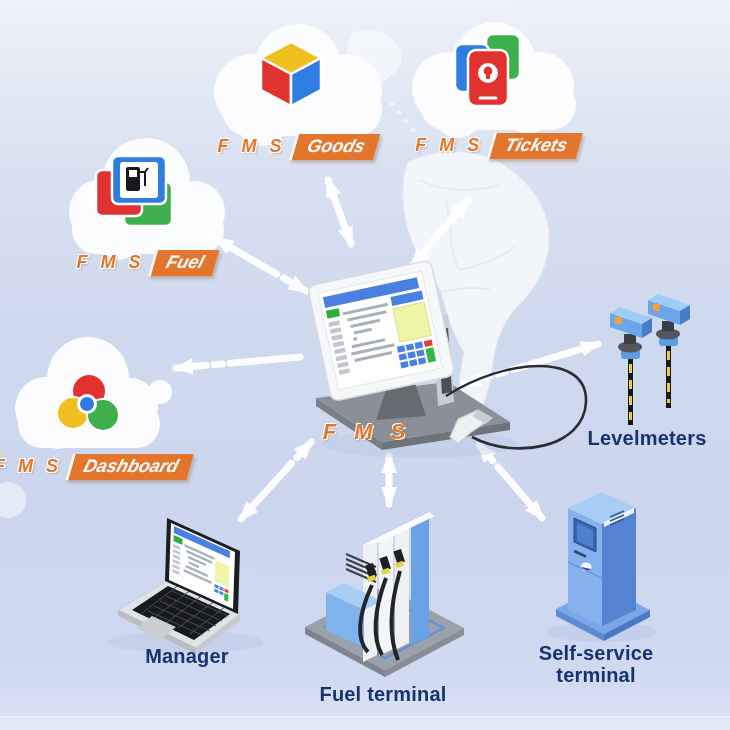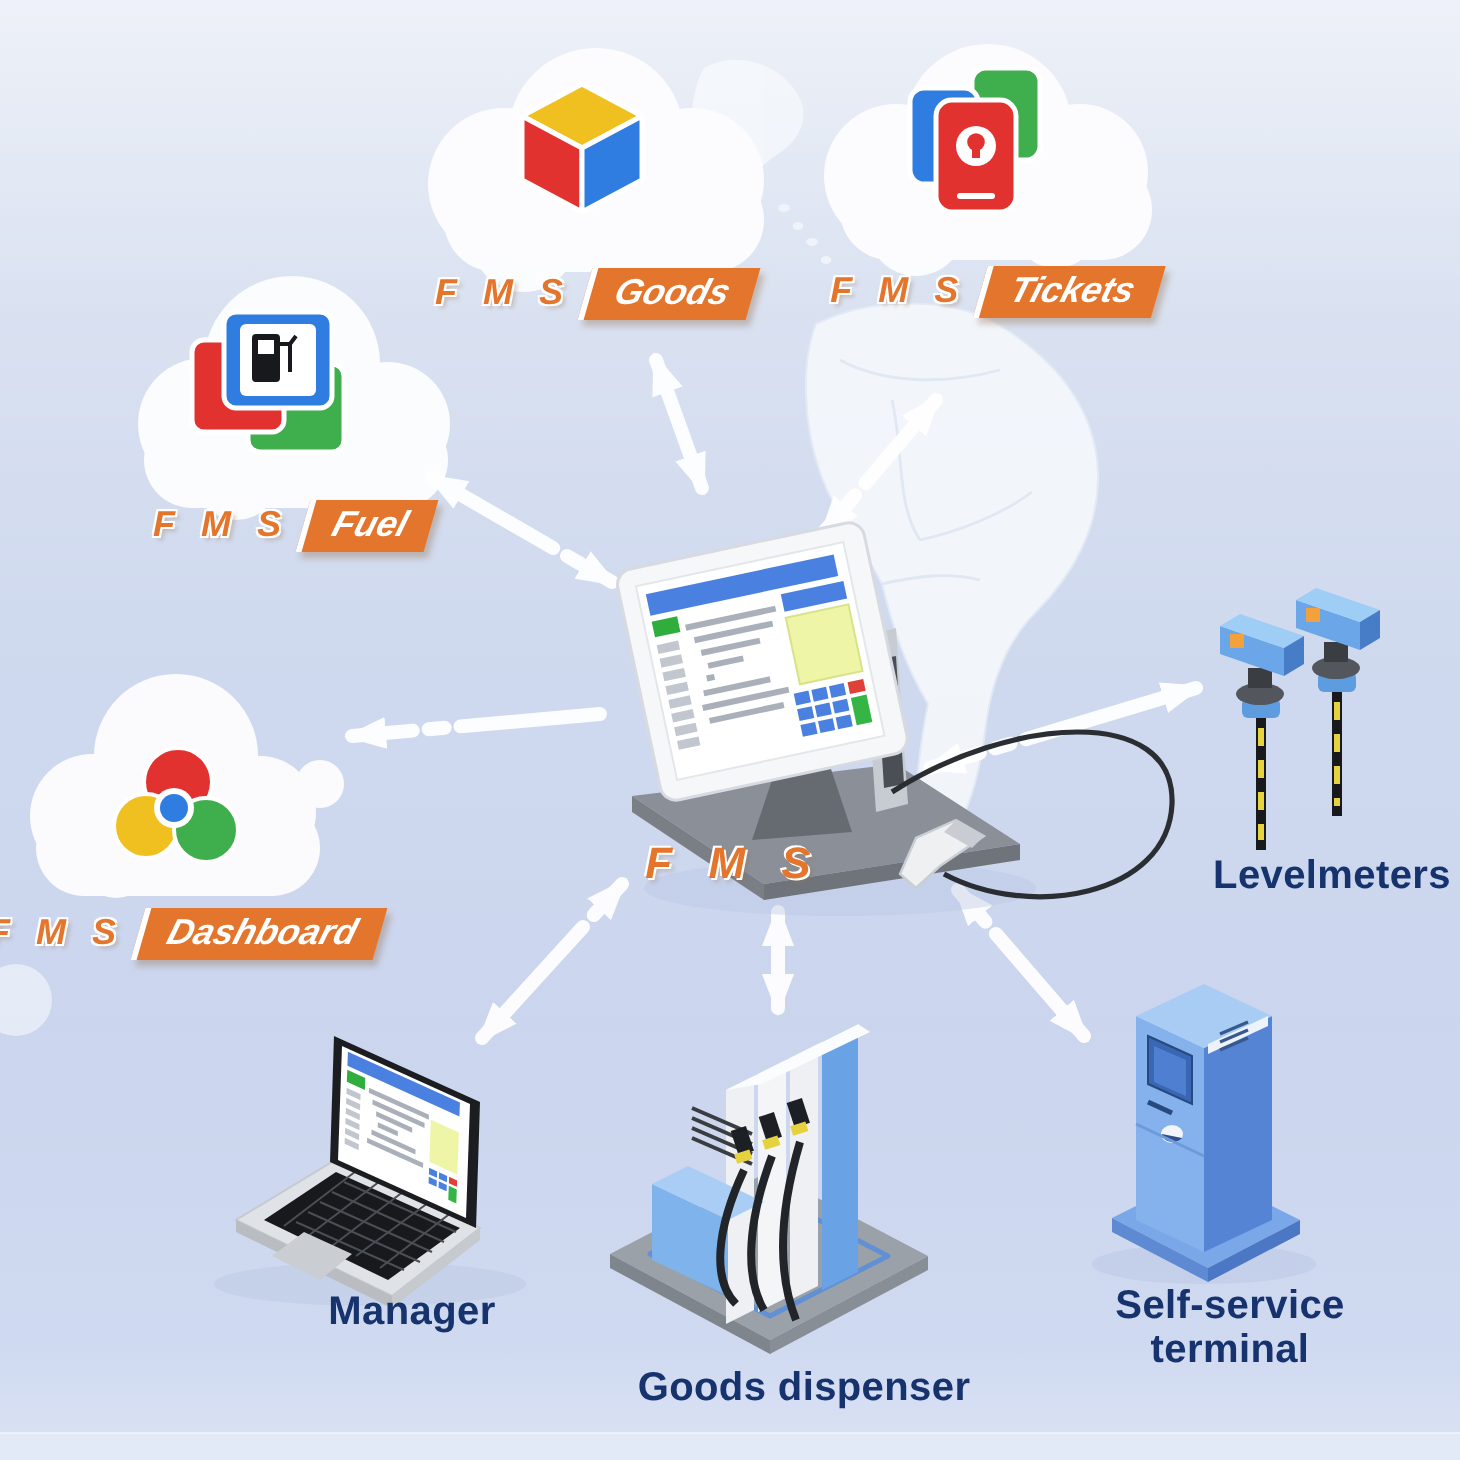--- a/index.html
+++ b/index.html
@@ -8,21 +8,21 @@
     background:linear-gradient(180deg,#eef1f8 0%,#e6ebf5 8%,#d9e1f1 22%,#cfd9ee 45%,#cbd6ee 70%,#cfd9f0 92%,#dbe3f4 100%);}
   svg.scene{position:absolute;left:0;top:0;}
   .label{position:absolute;transform:translate(-50%,-50%);white-space:nowrap;text-align:center;}
   .fms-prefix{color:#e4752c;font-weight:bold;font-style:italic;font-size:18px;letter-spacing:4px;
     text-shadow:-1px -1px 0 #fff,1px -1px 0 #fff,-1px 1px 0 #fff,1px 1px 0 #fff,2px 2px 2px rgba(150,110,70,.35);}
   .fms-tag{display:inline-block;margin-left:7px;background:#e4752c;color:#fff;font-weight:bold;font-style:italic;
     font-size:18px;padding:2px 12px 3px 12px;transform:skewX(-16deg);border-left:3px solid #fff;
     box-shadow:3px 3px 3px rgba(140,100,60,.35);}
   .center-fms{color:#e4752c;font-weight:bold;font-style:italic;font-size:22px;letter-spacing:6px;
     text-shadow:-1px -1px 0 #fff,1px 1px 0 #fff,2px 2px 2px rgba(150,110,70,.3);}
-  .dev{color:#16336d;font-weight:bold;font-size:20px;letter-spacing:.2px;line-height:22px;margin-left:19px;}
+  .dev{color:#16336d;font-weight:bold;font-size:20px;letter-spacing:.2px;line-height:22px;}
 </style>
 </head>
 <body>
 
 <div class="stage">
 <svg class="scene" width="730" height="730" viewBox="0 0 730 730">
   <defs>
     <marker id="ah" markerUnits="userSpaceOnUse" markerWidth="22" markerHeight="18" refX="17" refY="8" orient="auto-start-reverse">
       <path d="M0,0 L21,8 L0,16 Z" fill="#ffffff"></path>
     </marker>
@@ -313,19 +313,19 @@
 </div>
 <div class="label" style="left:146px;top:263px">
   <span class="fms-prefix">F M S</span><span class="fms-tag">Fuel</span>
 </div>
 <div class="label" style="left:92px;top:467px">
   <span class="fms-prefix">F M S</span><span class="fms-tag">Dashboard</span>
 </div>
 <div class="label center-fms" style="left:367px;top:432px">F M S</div>
 <div class="label dev" style="left:647px;top:438px">Levelmeters</div>
 <div class="label dev" style="left:187px;top:656px">Manager</div>
-<div class="label dev" style="left:383px;top:694px">Goods dispenser</div>
+<div class="label dev" style="left:383px;top:694px">Fuel terminal</div>
 <div class="label dev" style="left:596px;top:664px">
   <div>Self-service</div>
   <div>terminal</div>
 </div>
 <div style="position:absolute;left:0;top:716px;width:730px;height:14px;background:#e3eaf7;border-top:1px solid #eef2fa;"></div>
 </div>
 
 </body></html>

